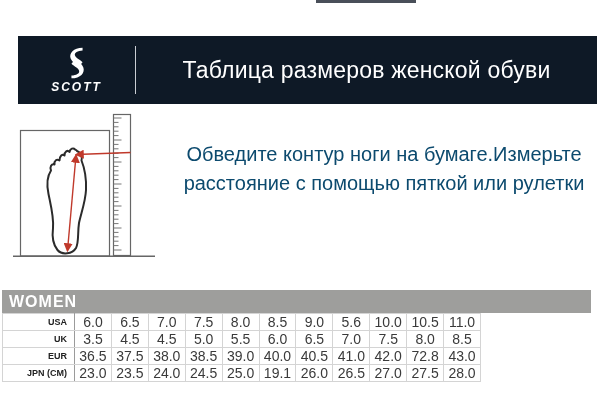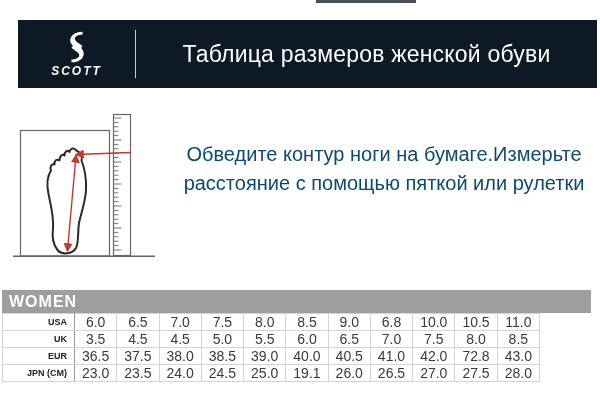--- a/index.html
+++ b/index.html
@@ -5,21 +5,21 @@
   html,body{margin:0;padding:0;background:#ffffff;}
   .page{
     position:relative;width:600px;height:415px;background:#ffffff;overflow:hidden;
     font-family:"Liberation Sans", sans-serif;
   }
   
   .top-strip{position:absolute;left:316px;top:0;width:100px;height:3px;background:#1c2330;opacity:.8;}
 
   
   .header{
-    position:absolute;left:18px;top:20px;width:579px;height:68px;
+    position:absolute;left:18px;top:36px;width:579px;height:68px;
     background:#0e1926;display:flex;align-items:center;
   }
   .logo{width:117px;display:flex;flex-direction:column;align-items:center;justify-content:center;}
   .logo-word{
     color:#ffffff;font-style:italic;font-weight:bold;font-size:12px;letter-spacing:2px;margin-top:1px;
   }
   .header-divider{width:1px;height:48px;background:#c9cdd3;}
   .header-title{
     flex:1;text-align:center;color:#ffffff;font-size:23px;letter-spacing:.2px;
   }
@@ -37,21 +37,21 @@
   .women-bar{
     position:absolute;left:2px;top:290px;width:589px;height:23px;background:#9e9e9c;
     display:flex;align-items:center;
   }
   .women-bar span{
     color:#ffffff;font-weight:bold;font-size:16px;letter-spacing:1px;padding-left:7px;
   }
 
   
   .size-table{
-    position:absolute;left:2px;top:313px;width:538px;height:59px;
+    position:absolute;left:2px;top:313px;width:479px;height:59px;
     border-collapse:collapse;table-layout:fixed;background:#ffffff;
     border:1px solid #9b9b9b;
   }
   .size-table td{
     border:1px solid #d4d4d4;text-align:center;vertical-align:middle;
     font-size:14px;color:#3a3a3a;padding:0;height:14px;
   }
   .size-table td.label-cell{
     width:64px;text-align:right;padding-right:7px;font-weight:bold;font-size:9px;color:#222222;
     border-right:1px solid #9b9b9b;
@@ -155,21 +155,21 @@
     <tbody id="size-table-body">
         <tr>
           <td class="label-cell">USA</td>
           <td>6.0</td>
           <td>6.5</td>
           <td>7.0</td>
           <td>7.5</td>
           <td>8.0</td>
           <td>8.5</td>
           <td>9.0</td>
-          <td>6.8</td>
+          <td>5.6</td>
           <td>10.0</td>
           <td>10.5</td>
           <td>11.0</td>
         </tr>
         <tr>
           <td class="label-cell">UK</td>
           <td>3.5</td>
           <td>4.5</td>
           <td>4.5</td>
           <td>5.0</td>

